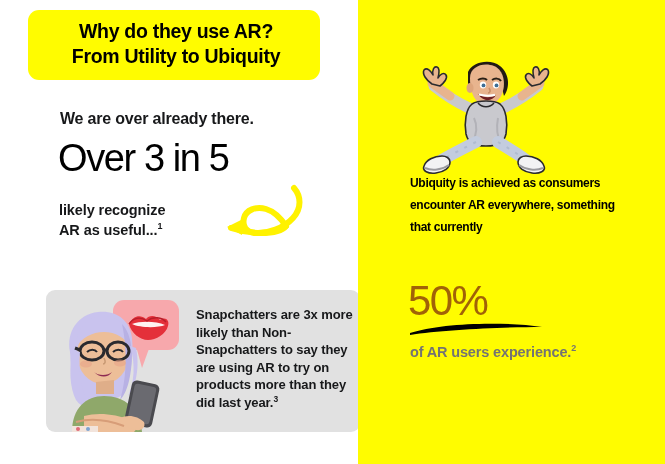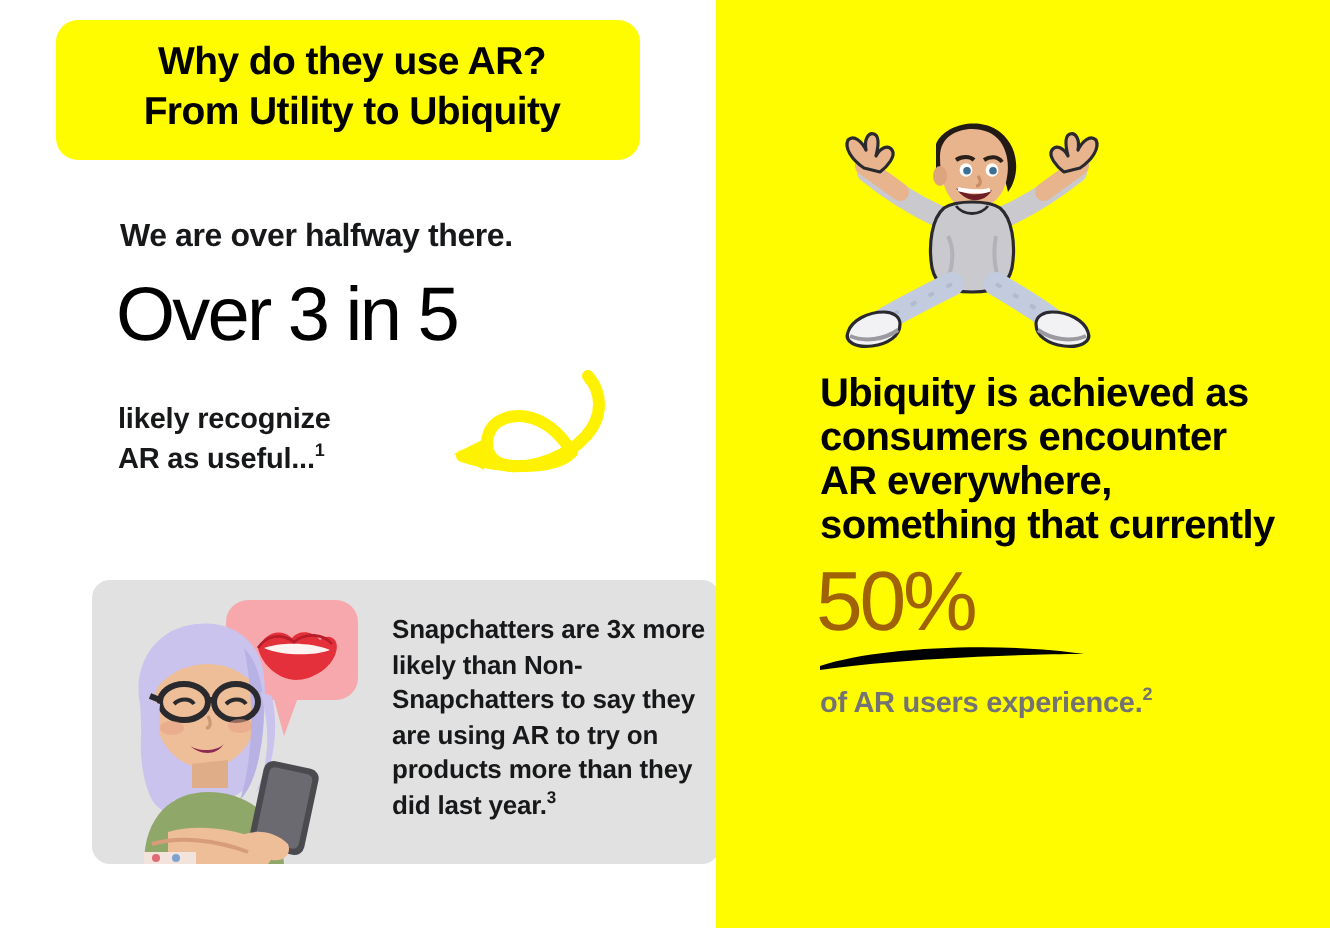--- a/index.html
+++ b/index.html
@@ -127,23 +127,23 @@
   }
 
   #bitmoji-jumper {
     position: absolute;
     left: 48px; top: 56px;
     width: 160px; height: 125px;
   }
 
   #right-body {
     position: absolute;
-    left: 52px; top: 186px;
+    left: 52px; top: 172px;
     width: 228px;
-    font-size: 20px;
+    font-size: 12px;
     font-weight: 700;
     color: #000000;
     line-height: 22px;
     letter-spacing: -0.3px;
   }
 
   #percent-stat {
     position: absolute;
     left: 50px; top: 278px;
     font-size: 42px;
@@ -178,21 +178,21 @@
 
 <div id="slide">
 
   <div id="left-column">
 
     <div id="title-badge">
       <span class="title-line">Why do they use AR?</span>
       <span class="title-line">From Utility to Ubiquity</span>
     </div>
 
-    <div id="intro-line">We are over halfway there.</div>
+    <div id="intro-line">We are over already there.</div>
 
     <div id="big-stat">Over 3 in 5</div>
 
     <div id="stat-caption">
       <span>likely recognize</span><br>
       <span>AR as useful...</span><sup>1</sup>
     </div>
 
     <svg id="curly-arrow" viewBox="0 0 100 72">
       <path d="M72 8 C79 16 80 28 71 38 C62 48 46 54 33 53" fill="none" stroke="#FFF200" stroke-width="6" stroke-linecap="round"></path>

